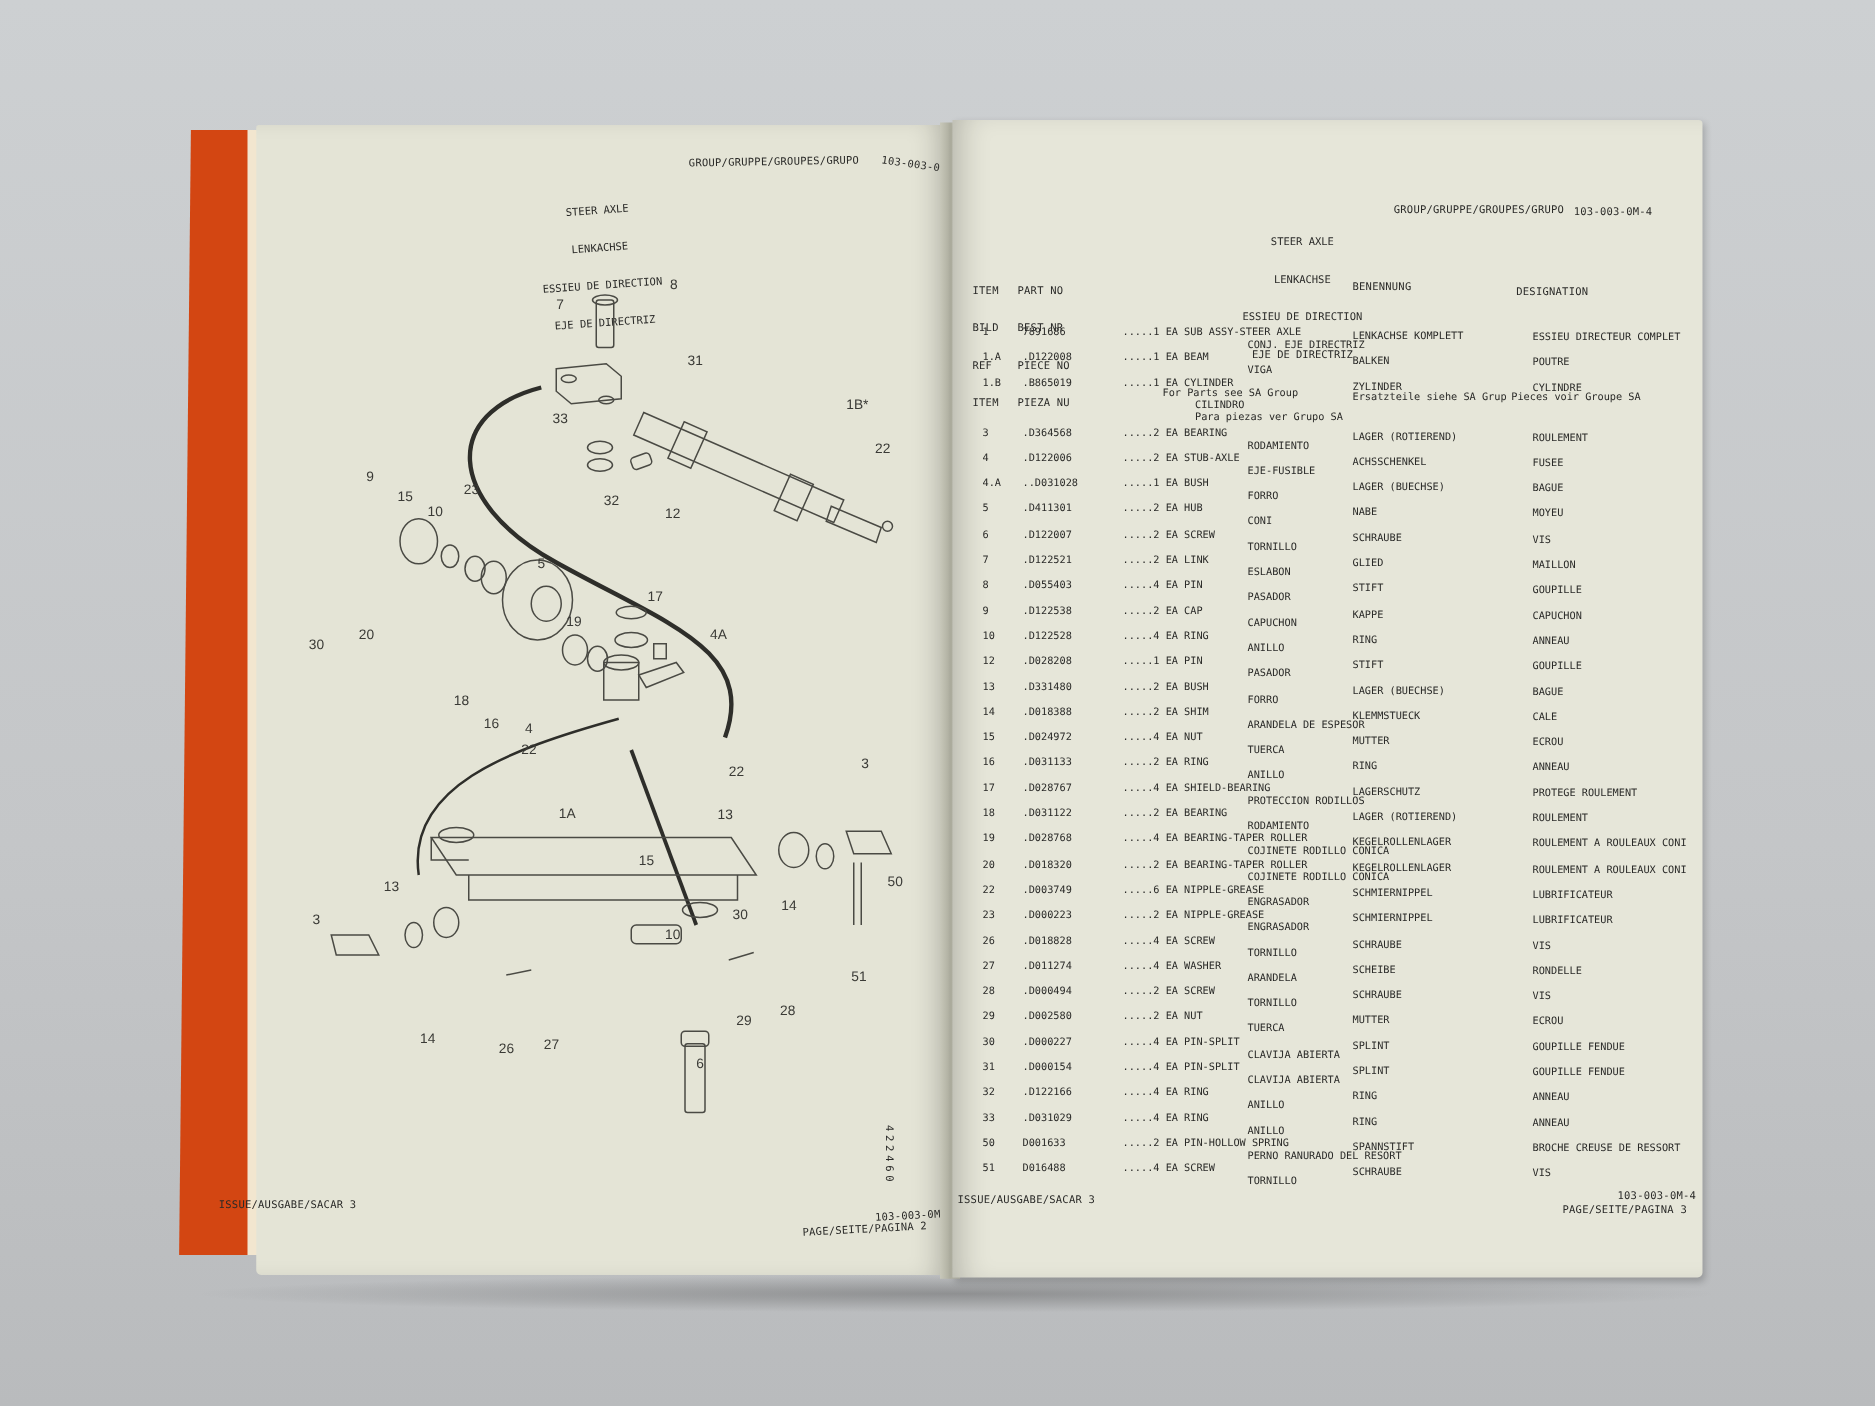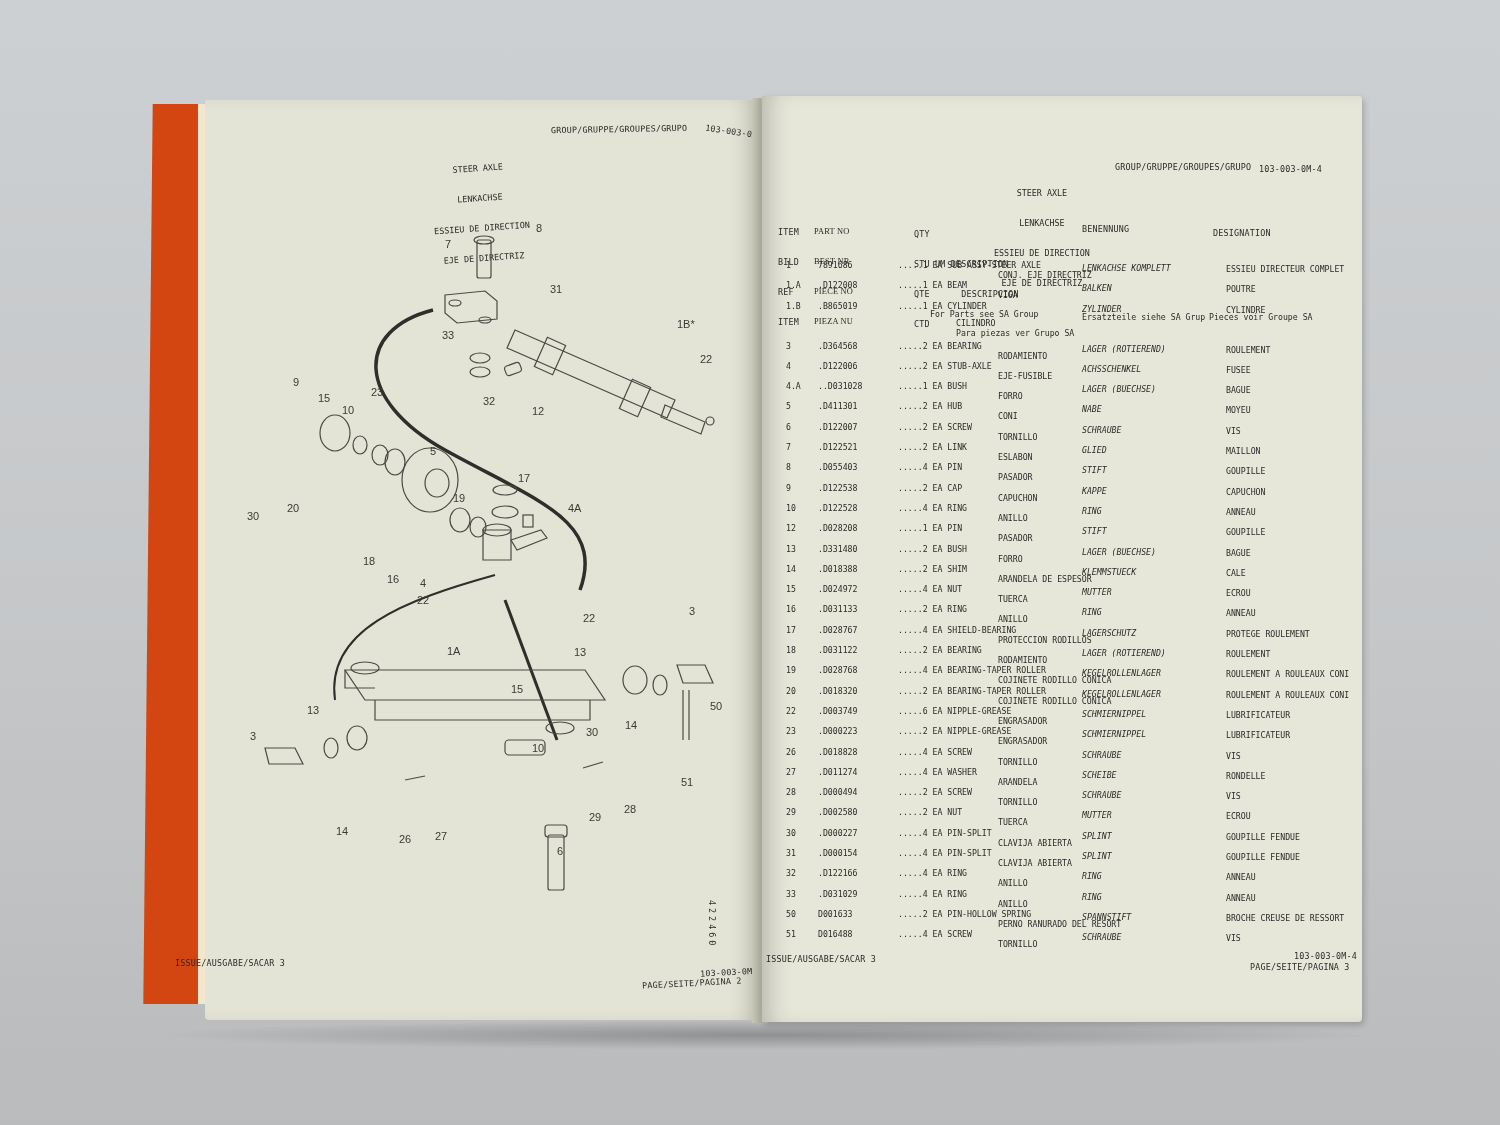--- a/index.html
+++ b/index.html
@@ -14,21 +14,21 @@
     .small{font-size:8.4px;letter-spacing:.2px;line-height:10px;white-space:pre;}
     .abs{position:absolute;}
     .title-block{text-align:center;font-size:8.4px;line-height:10px;white-space:pre;}
     .callout{position:absolute;font-family:"Liberation Sans",sans-serif;font-size:11px;color:#3a3a36;}
     .row{position:relative;height:20.3px;font-size:8.2px;line-height:10px;white-space:pre;}
     .row .c{position:absolute;top:0;}
     .row .item{left:8px;}
     .row .part{left:40px;}
     .row .desc{left:120px;}
     .row .es{left:180px;top:10px;margin-left:40px;}
-    .row .ben{left:304px;top:3px;font-style:italic;}
+    .row .ben{left:304px;top:3px;}
     .row .des{left:448px;top:4px;}
     svg{position:absolute;left:0;top:0;}
   </style>
 </head>
 <body>
 
 <div class="bg-shade"></div>
 <div class="book-shadow"></div>
 
 <div class="cover-strip"></div>
@@ -168,31 +168,25 @@
     <div>ESSIEU DE DIRECTION</div>
     <div>EJE DE DIRECTRIZ</div>
   </div>
 
   <div class="abs small" style="left:16px;top:111px;">
     <div>ITEM</div>
     <div>BILD</div>
     <div>REF</div>
     <div>ITEM</div>
   </div>
-  <div class="abs small" style="left:52px;top:111px;font-family:Liberation Serif, serif;">
+  <div class="abs small" style="left:52px;top:111px;">
     <div>PART NO</div>
     <div>BEST NR</div>
     <div>PIECE NO</div>
     <div>PIEZA NU</div>
-  </div>
-  <div class="abs small" style="left:152px;top:113px;">
-    <div>QTY</div>
-    <div>STU UM DESCRIPTION</div>
-    <div>QTE      DESCRIPCION</div>
-    <div>CTD</div>
   </div>
   <div class="abs small" style="left:320px;top:128px;">BENENNUNG</div>
   <div class="abs small" style="left:451px;top:132px;text-align:right;">DESIGNATION</div>
 
   <div class="abs" style="left:16px;top:164px;width:580px;">
     <div class="row"><span class="c item">1</span><span class="c part">7891686</span><span class="c desc">.....1 EA SUB ASSY-STEER AXLE</span><span class="c es">CONJ. EJE DIRECTRIZ</span><span class="c ben">LENKACHSE KOMPLETT</span><span class="c des">ESSIEU DIRECTEUR COMPLET</span></div>
     <div class="row"><span class="c item">1.A</span><span class="c part">.D122008</span><span class="c desc">.....1 EA BEAM</span><span class="c es">VIGA</span><span class="c ben">BALKEN</span><span class="c des">POUTRE</span></div>
     <div class="row" style="height:40px;"><span class="c item">1.B</span><span class="c part">.B865019</span><span class="c desc">.....1 EA CYLINDER</span><span class="c ben">ZYLINDER</span><span class="c des">CYLINDRE</span>
       <span class="c" style="left:152px;top:8px;">For Parts see SA Group</span>
       <span class="c" style="left:304px;top:11px;">Ersatzteile siehe SA Grup</span>

